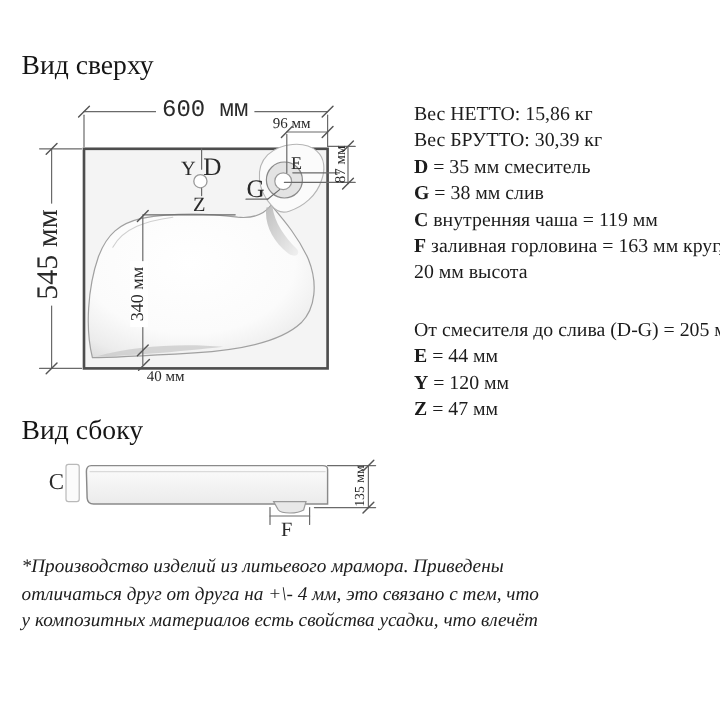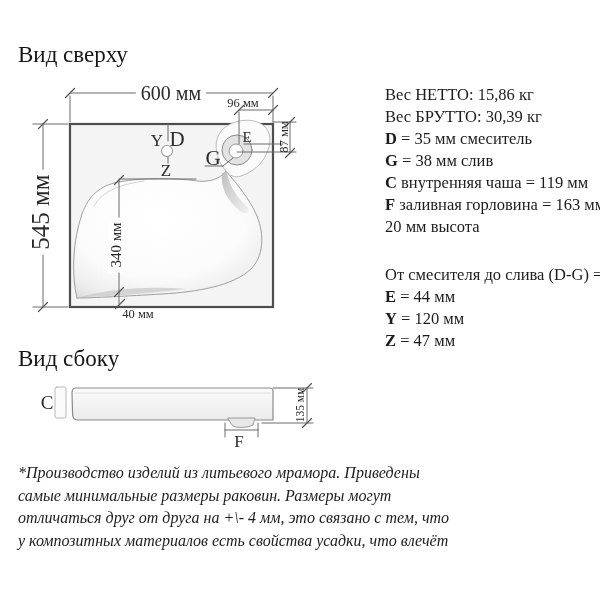--- a/index.html
+++ b/index.html
@@ -10,21 +10,21 @@
   }
   svg{position:absolute;left:0;top:0;}
   .title{position:absolute;font-size:23px;color:#151515;white-space:nowrap;}
   .lbl{
     position:absolute;transform:translate(-50%,-50%);
     white-space:nowrap;color:#2a2a2a;line-height:1;
   }
   .lbl.rot{transform:translate(-50%,-50%) rotate(-90deg);}
   .lbl.bgw{background:#ffffff;padding:0 5px;}
   .specs{position:absolute;left:345px;width:250px;font-size:16.5px;color:#1c1c1c;}
-  .spec{display:block;height:22px;line-height:22px;white-space:nowrap;margin-left:40px;}
+  .spec{display:block;height:22px;line-height:22px;white-space:nowrap;}
   .spec b{font-weight:bold;}
   .footnote{position:absolute;left:18px;top:462px;width:420px;font-size:16px;color:#1c1c1c;}
   .foot-line{display:block;height:22.5px;line-height:22.5px;white-space:nowrap;font-style:italic;}
 </style>
 </head>
 <body>
 
 <svg width="600" height="600" viewBox="0 0 600 600">
   <defs>
     <radialGradient id="leafGrad" cx="45%" cy="38%" r="75%">
@@ -136,21 +136,21 @@
       <line x1="262" y1="423" x2="313" y2="423"></line>
       <line x1="302.5" y1="392.5" x2="311.5" y2="383.5" stroke="#555" stroke-width="1.2"></line>
       <line x1="302.5" y1="427.5" x2="311.5" y2="418.5" stroke="#555" stroke-width="1.2"></line>
     </g>
   </g>
 </svg>
 
 <div class="title" style="left:18px;top:42px;">Вид сверху</div>
 <div class="title" style="left:18px;top:346px;">Вид сбоку</div>
 
-<div class="lbl bgw" style="left:171px;top:93px;font-size:20px;">600 мм</div>
+<div class="lbl bgw" style="left:171px;top:93px;font-size:20px;font-family:Liberation Mono, monospace;">600 мм</div>
 <div class="lbl" style="left:243px;top:103px;font-size:12.5px;">96 мм</div>
 <div class="lbl rot" style="left:284px;top:137px;font-size:12.5px;">87 мм</div>
 <div class="lbl rot bgw" style="left:40px;top:212px;font-size:25px;">545 мм</div>
 <div class="lbl rot bgw" style="left:116px;top:245px;font-size:15px;">340 мм</div>
 <div class="lbl" style="left:138px;top:314px;font-size:12.5px;">40 мм</div>
 
 <div class="lbl" style="left:157px;top:140px;font-size:17px;">Y</div>
 <div class="lbl" style="left:177px;top:139px;font-size:21px;">D</div>
 <div class="lbl" style="left:166px;top:170px;font-size:17px;">Z</div>
 <div class="lbl" style="left:213px;top:158px;font-size:21px;">G</div>
@@ -172,16 +172,15 @@
 
 <div class="specs" style="top:264px;">
   <div class="spec"><b></b><span>От смесителя до слива (D-G) = 205 мм</span></div>
   <div class="spec"><b>E</b><span> = 44 мм</span></div>
   <div class="spec"><b>Y</b><span> = 120 мм</span></div>
   <div class="spec"><b>Z</b><span> = 47 мм</span></div>
 </div>
 
 <div class="footnote">
   <span class="foot-line">*Производство изделий из литьевого мрамора. Приведены</span>
-  <span class="foot-line">самые минимальные размеры раковин. Размеры могут</span>
   <span class="foot-line">отличаться друг от друга на +\- 4 мм, это связано с тем, что</span>
   <span class="foot-line">у композитных материалов есть свойства усадки, что влечёт</span>
 </div>
 
 </body></html>

